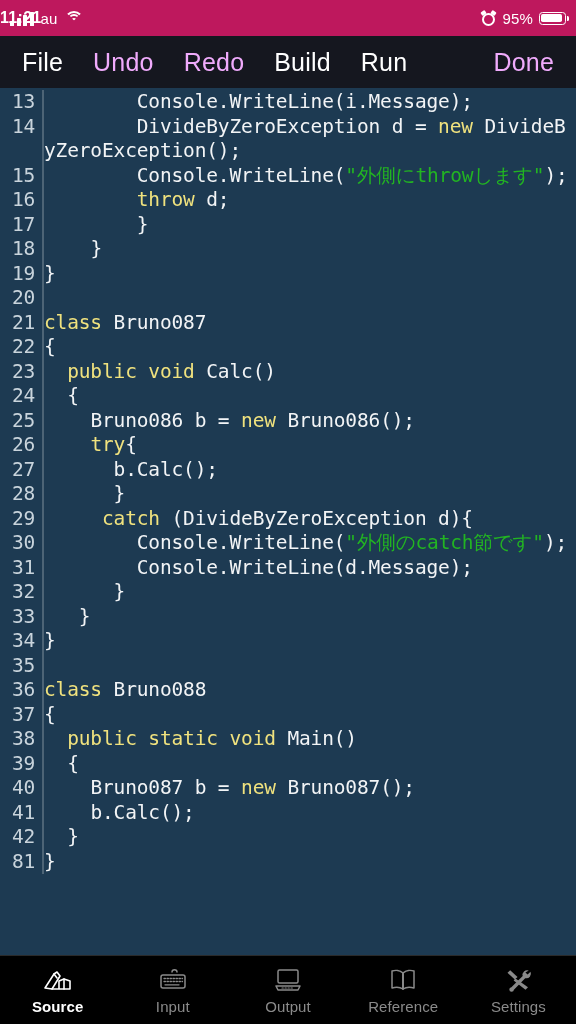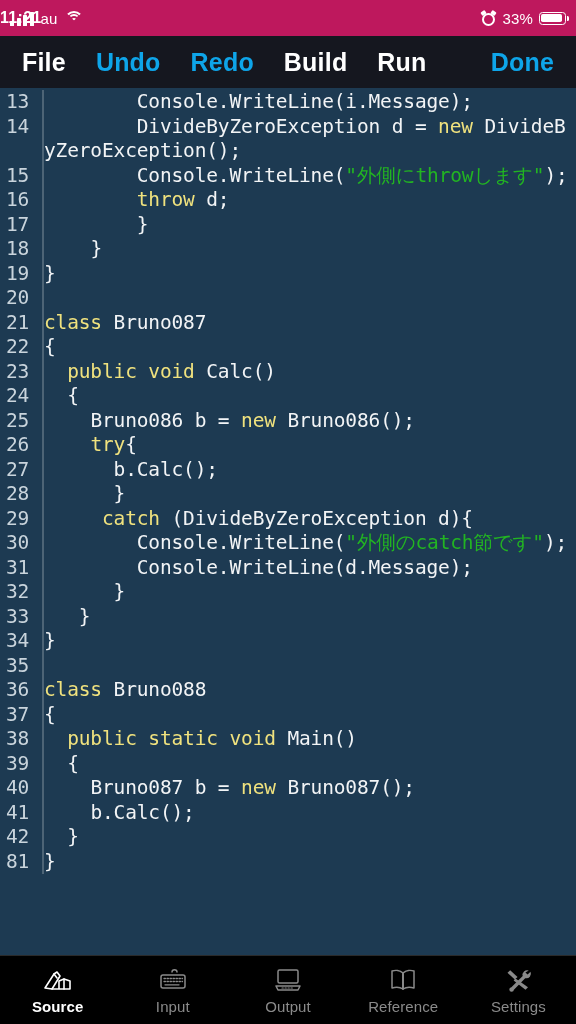--- a/index.html
+++ b/index.html
@@ -46,36 +46,36 @@
              position: relative; display: flex; align-items: center; padding: 1.4px; }
   .battery::after { content:""; position: absolute; right: -4px; top: 3.5px; width: 2.4px; height: 5px;
                     background: #fff; border-radius: 0 1.5px 1.5px 0; }
   .battery .fill { height: 100%; background: #fff; border-radius: 1.8px; }
 
   
   .toolbar {
     height: 52px; flex: 0 0 52px; background: #15171f;
     display: flex; align-items: center; padding: 0 22px; gap: 30px;
   }
-  .tb-item { font-size: 25px; color: #ffffff; letter-spacing: .2px; white-space: nowrap; font-weight: bold; }
-  .tb-item.dim { color: #0ea5e9; }
+  .tb-item { font-size: 25px; color: #ffffff; letter-spacing: .2px; white-space: nowrap; }
+  .tb-item.dim { color: #f0abfc; }
   .tb-spacer { flex: 1 1 auto; }
 
   
   .editor {
     flex: 1 1 auto; background: #1d3a52; position: relative; overflow: hidden;
     font-family: "DejaVu Sans Mono", "Liberation Mono", monospace;
   }
   .code {
     position: relative;
     padding-top: 2px;
   }
   .row { display: flex; align-items: flex-start; min-height: 24.5px; }
   .gutter {
-    flex: 0 0 42px; width: 42px; text-align: center; padding-right: 7px;
+    flex: 0 0 42px; width: 42px; text-align: right; padding-right: 7px;
     color: #c9d4dc; font-size: 19.5px; line-height: 24.5px; letter-spacing: -0.3px;
     user-select: none;
   }
   .sep {
     flex: 0 0 2px; width: 2px; align-self: stretch; background: #4d6476; min-height: 24.5px;
   }
   .src {
     flex: 1 1 auto; color: #f2f4f6;
     font-size: 19.5px; line-height: 24.5px; white-space: pre-wrap; word-break: break-all;
     letter-spacing: -0.15px;
@@ -116,21 +116,21 @@
           <span></span>
         </span>
     </div>
     <div class="sb-center">11:21</div>
     <div class="sb-right">
       <span class="alarm">
         <span class="ear l"></span>
           <span class="ear r"></span>
           <span class="face"></span>
       </span>
-      <span class="battpct">33%</span>
+      <span class="battpct">95%</span>
       <span class="battery">
           <span class="fill" id="batt-fill" style="width: 95%;"></span>
         </span>
     </div>
   </div>
 
   <div class="toolbar">
     <div class="tb-item">File</div>
     <div class="tb-item dim">Undo</div>
     <div class="tb-item dim">Redo</div>

